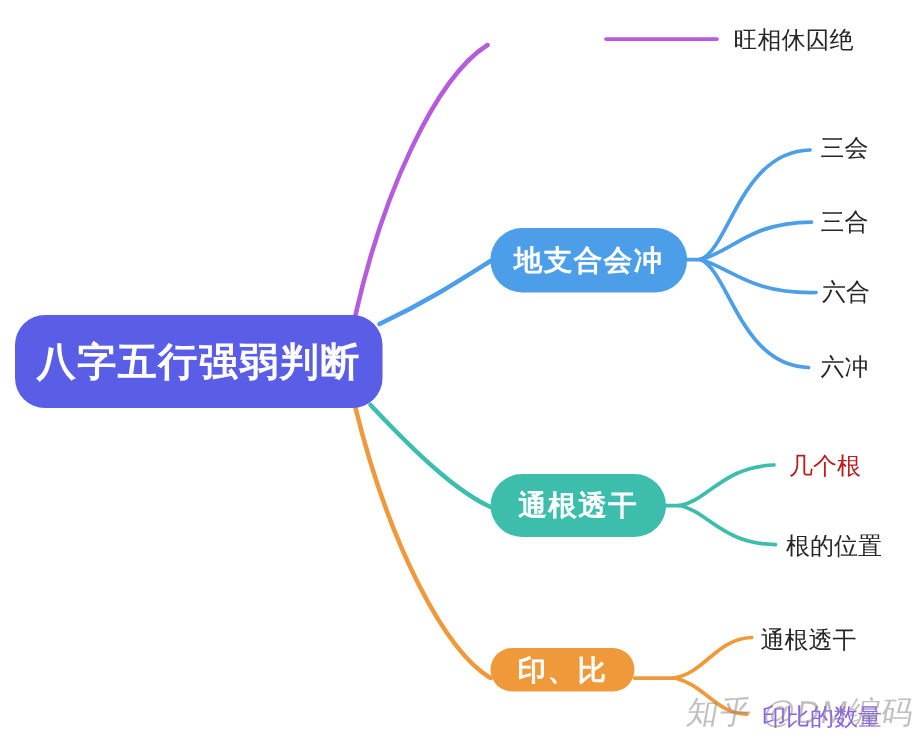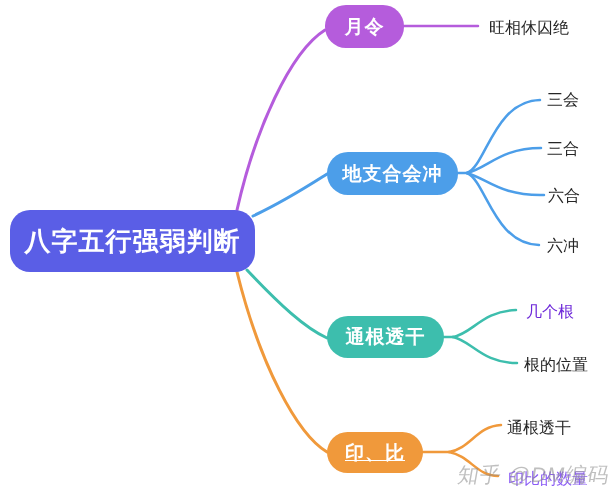--- a/index.html
+++ b/index.html
@@ -45,21 +45,21 @@
   }
   .node.branch {
     height: 43px;
     font-size: 19px;
     font-weight: 600;
     letter-spacing: 1px;
   }
   .node.b0 { left: 325px; top: 5px;   width: 79px;  }
   .node.b1 { left: 327px; top: 152px; width: 131px; align-items: center; }
   .node.b2 { left: 327px; top: 316px; width: 117px; height: 42px; }
-  .node.b3 { left: 327px; top: 432px; width: 96px;  height: 41px; text-decoration: underline; }
+  .node.b3 { left: 327px; top: 432px; width: 96px;  height: 29px; }
   .leaf {
     position: absolute;
     z-index: 2;
     font-size: 16px;
     line-height: 18px;
     color: #262626;
     cursor: pointer;
     white-space: nowrap;
   }
   .leaf.l0-0 { left: 489px; top: 19px;  }
@@ -110,38 +110,35 @@
 
     <path stroke-width="2.5" d="M 423,452 L 449,452" stroke="#f0993b"></path>
     <path stroke-width="2.5" d="M 449,452 C 470,449 477,426 501,425" stroke="#f0993b"></path>
     <path stroke-width="2.5" d="M 449,452 C 470,456 477,476 498,476" stroke="#f0993b"></path>
   </svg>
 
   <div class="node root" style="background: rgb(90, 94, 230);">
     <span>八字五行强弱判断</span>
   </div>
 
-  <div class="node branch b0" style="background: rgb(181, 92, 220);">
-    <span>月令</span>
-  </div>
   <div class="node branch b1" style="background: rgb(76, 158, 233);">
     <span>地支合会冲</span>
   </div>
   <div class="node branch b2" style="background: rgb(61, 190, 173);">
     <span>通根透干</span>
   </div>
   <div class="node branch b3" style="background: rgb(240, 153, 59);">
     <span>印、比</span>
   </div>
 
   <div class="leaf l0-0" style="color: rgb(38, 38, 38);">旺相休囚绝</div>
   <div class="leaf l1-0" style="color: rgb(38, 38, 38);">三会</div>
   <div class="leaf l1-1" style="color: rgb(38, 38, 38);">三合</div>
   <div class="leaf l1-2" style="color: rgb(38, 38, 38);">六合</div>
   <div class="leaf l1-3" style="color: rgb(38, 38, 38);">六冲</div>
-  <div class="leaf l2-0" style="color: #6d28d9;">几个根</div>
+  <div class="leaf l2-0" style="color: #b91c1c;">几个根</div>
   <div class="leaf l2-1" style="color: rgb(38, 38, 38);">根的位置</div>
   <div class="leaf l3-0" style="color: rgb(38, 38, 38);">通根透干</div>
   <div class="leaf l3-1" style="color: #8b5cf6;">印比的数量</div>
 
   <div class="watermark" style="color: rgb(140, 140, 140);">知乎 @DM编码</div>
 
 </div>
 
 </body></html>

